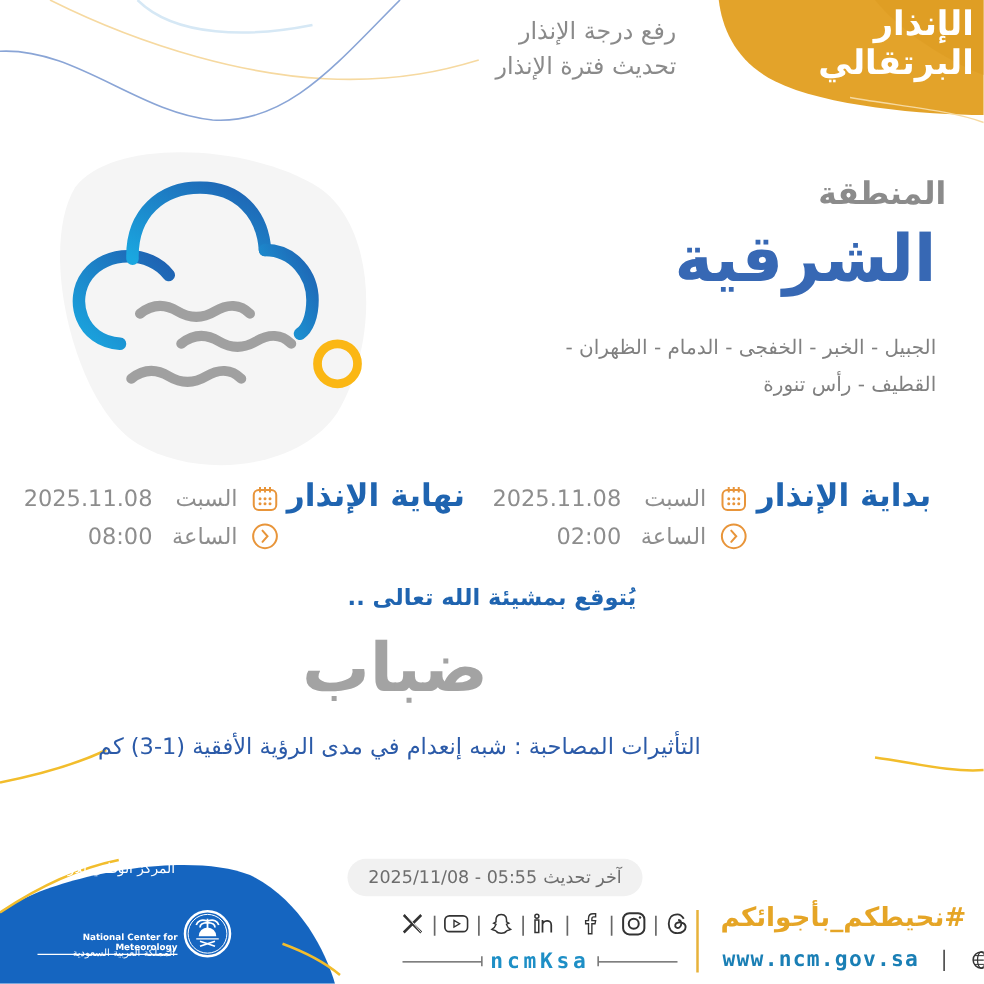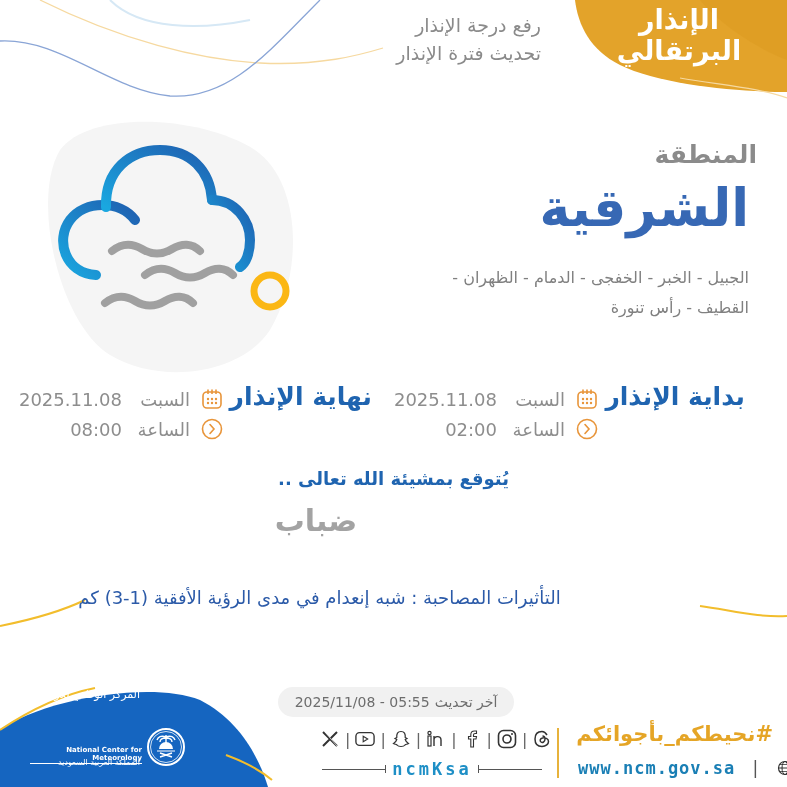--- a/index.html
+++ b/index.html
@@ -4,21 +4,21 @@
 <style>
   * { box-sizing: border-box; margin: 0; padding: 0; }
   html, body { width: 787px; height: 787px; overflow: hidden; background: #ffffff; }
   body { position: relative; font-family: "DejaVu Sans", sans-serif; direction: rtl; }
   .abs { position: absolute; }
   svg { display: block; }
 
   .bg-lines { position: absolute; left: 0; top: 0; width: 787px; height: 787px; pointer-events: none; }
 
   .badge-text {
-    position: absolute; top: 4px; right: 8px; width: 200px; text-align: center;
+    position: absolute; top: 4px; right: 8px; width: 200px; text-align: right;
     color: #ffffff; font-weight: bold; font-size: 27px; letter-spacing: -0.5px;
   }
   .top-sub { position: absolute; right: 246px; width: 220px; text-align: right; color: #8a8a8a; font-size: 19px; }
   .top-sub.l1 { top: 14px; }
   .top-sub.l2 { top: 42px; }
 
   .region-label { position: absolute; right: 30px; top: 140px; color: #8b8b8b; font-size: 25px; font-weight: bold; }
   .region-name { position: absolute; right: 38px; top: 178px; color: #3768b4; font-size: 52px; font-weight: bold; letter-spacing: -1px; }
   .cities { position: absolute; right: 38px; width: 420px; text-align: right; color: #808080; font-size: 16px; }
   .cities.l1 { top: 268px; }
@@ -26,21 +26,21 @@
 
   .period-title { position: absolute; color: #1f64b0; font-size: 25px; font-weight: bold; top: 382px; }
   .period-title.start { right: 42px; }
   .period-title.end { right: 415px; }
   .period-row { position: absolute; display: flex; align-items: center; gap: 10px; color: #8d8d8d; font-size: 18px; direction: rtl; }
   .period-row .ic { width: 24px; height: 24px; display: flex; align-items: center; justify-content: center; }
   .period-row .day { width: 58px; text-align: right; }
   .period-row .val { direction: ltr; font-size: 18px; }
 
   .expect { position: absolute; top: 468px; left: 0; width: 787px; text-align: center; color: #1f64b0; font-size: 18px; font-weight: bold; }
-  .phenomenon { position: absolute; top: 503px; left: 0; width: 632px; text-align: center; color: #a3a3a3; font-size: 30px; font-weight: bold; }
+  .phenomenon { position: absolute; top: 503px; left: 0; width: 632px; text-align: center; color: #a3a3a3; font-size: 54px; font-weight: bold; }
   .effects { position: absolute; top: 587px; left: 0; width: 639px; text-align: center; color: #2b5aa8; font-size: 18px; }
 
   .updated-pill {
     position: absolute; left: 278px; top: 687px; width: 236px; height: 30px; border-radius: 15px;
     background: #f1f1f1; color: #6d6d6d; font-size: 14px; display: flex; align-items: center; justify-content: center; direction: rtl;
   }
 
   .social-row { position: absolute; left: 320px; top: 729px; display: flex; align-items: center; gap: 5px; direction: ltr; color: #444; }
   .social-row .sep { color: #666; font-size: 16px; }
   .social-row .si { width: 20px; height: 20px; display: flex; align-items: center; justify-content: center; }

